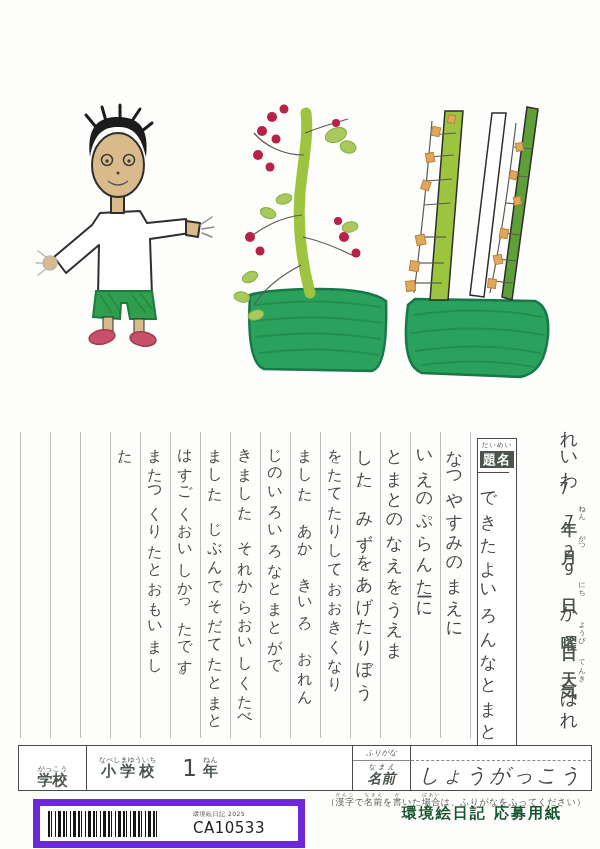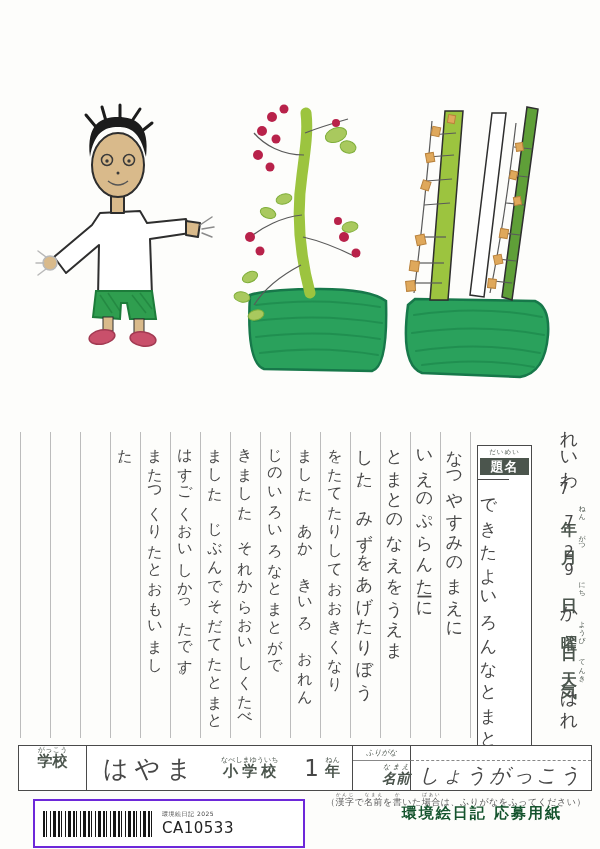--- a/index.html
+++ b/index.html
@@ -18,59 +18,59 @@
   .cols{position:absolute;left:20px;top:14px;height:306px;display:flex;flex-direction:row-reverse;
         border-right:1px solid var(--rule-line,#bcbcbc);}
   .col{width:30px;box-sizing:border-box;border-left:1px solid var(--rule-line,#bcbcbc);
        writing-mode:vertical-rl;font-size:15px;letter-spacing:2px;line-height:30px;
        padding-top:6px;color:var(--pencil,#474747);}
   .col:nth-child(-n+4){font-size:17px;}
   .hw{color:var(--pencil,#474747);}
   .pr{color:var(--ink-print,#4b554d);font-weight:bold;}
   .pr rt{font-weight:normal;font-size:7px;letter-spacing:0;color:var(--ink-print,#4b554d);}
   
-  .title-box{position:absolute;left:477px;top:27px;width:55px;height:308px;box-sizing:border-box;
+  .title-box{position:absolute;left:477px;top:20px;width:40px;height:308px;box-sizing:border-box;
              border:1.5px solid #4a4a4a;background:#fff;}
   .tb-head{height:33px;text-align:center;}
   .tb-furi{font-size:6.5px;color:var(--ink-print,#4b554d);padding-top:2px;letter-spacing:1px;}
   .tb-label{margin:1px 2px 0 2px;background:var(--ink-print,#4b554d);color:#fff;font-weight:bold;
             font-size:13px;line-height:17px;letter-spacing:1px;}
   .tb-body{border-top:1.5px solid #4a4a4a;height:268px;writing-mode:vertical-rl;
            font-size:17px;letter-spacing:4px;padding:6px 8px 0 0;color:var(--pencil,#474747);}
   
   .date-col{position:absolute;left:522px;top:0;width:72px;height:330px;writing-mode:vertical-rl;
             text-orientation:upright;line-height:1.05;padding-right:16px;box-sizing:border-box;
             font-size:16px;}
   .date-col .hw{font-size:18px;}
   .date-col .num{font-size:15px;}
   .date-col ruby{margin-inline-start:2px;}
   .eoffset{display:inline-block;transform:translateX(-5px);font-size:13px;}
   .gap-before{margin-inline-start:14px !important;}
   
   .form{position:absolute;left:18px;top:745px;width:574px;height:46px;box-sizing:border-box;
         border:1.5px solid #4a4a4a;display:flex;background:#fff;}
   .cell{box-sizing:border-box;}
-  .label-cell{width:68px;border-right:1.5px solid #4a4a4a;display:flex;align-items:flex-start;justify-content:center;}
+  .label-cell{width:68px;border-right:1.5px solid #4a4a4a;display:flex;align-items:flex-end;justify-content:center;}
   .label-cell .pr{font-size:15px;}
   .mid-cell{flex:1;border-right:1.5px solid #4a4a4a;display:flex;align-items:center;padding:0 12px;}
   .mid-cell .pr{font-size:15px;}
   .school-value{font-size:25px;letter-spacing:6px;margin-right:auto;padding-left:4px;}
   .grade-value{font-size:23px;margin:0 6px 0 26px;}
   .name-block{width:238px;display:grid;grid-template-columns:58px 1fr;grid-template-rows:15px 1fr;font-style:italic;}
   .nb-furi{border-right:1.5px solid #4a4a4a;border-bottom:1px solid #888;display:flex;align-items:center;
            justify-content:center;font-size:7.5px;color:var(--ink-print,#4b554d);}
   .nb-dash{border-bottom:1px dashed #888;}
-  .nb-name{border-right:1.5px solid #4a4a4a;display:flex;align-items:center;justify-content:flex-end;}
+  .nb-name{border-right:1.5px solid #4a4a4a;display:flex;align-items:center;justify-content:center;}
   .nb-name .pr{font-size:14px;}
   .nb-value{display:flex;align-items:center;font-size:20px;letter-spacing:3px;padding-left:8px;}
   .note{position:absolute;top:792px;right:14px;font-size:9px;color:#5a5a5a;letter-spacing:.5px;}
   .note rt{font-size:4.5px;}
   
   .barcode-box{position:absolute;left:33px;top:799px;width:272px;height:49px;box-sizing:border-box;
-               border:2px solid #6d28d9;background:#fff;display:flex;align-items:center;padding-left:8px;}
+               border:7px solid #6d28d9;background:#fff;display:flex;align-items:center;padding-left:8px;gap:26px;}
   .bars{width:112px;height:26px;background:repeating-linear-gradient(90deg,
         #161616 0 2px,#fff 2px 3px,#161616 3px 4px,#fff 4px 7px,#161616 7px 8px,
         #fff 8px 10px,#161616 10px 13px,#fff 13px 15px);}
   .bc-text{margin-left:7px;}
   .bc-small{font-size:6px;color:#444;letter-spacing:.5px;}
   .bc-code{font-size:15px;color:#222;letter-spacing:.5px;}
   .form-title{position:absolute;top:804px;right:38px;font-size:15px;font-weight:bold;
               color:#14532d;letter-spacing:2px;}
 </style>
 </head>
@@ -242,21 +242,20 @@
     <div class="date-col">
       <span class="hw">れいわ</span><span class="hw num eoffset">7</span><ruby class="pr"><span>年</span><rt>ねん</rt></ruby><span class="hw num">7</span><ruby class="pr"><span>月</span><rt>がつ</rt></ruby><span class="hw num">29</span><ruby class="pr"><span>日</span><rt>にち</rt></ruby><span class="hw">か</span><ruby class="pr"><span>曜日</span><rt>ようび</rt></ruby><ruby class="pr gap-before"><span>天気</span><rt>てんき</rt></ruby><span class="hw">はれ</span>
     </div>
   </section>
 
   <section class="form">
     <div class="cell label-cell">
       <ruby class="pr"><span>学校</span><rt>がっこう</rt></ruby>
     </div>
     <div class="cell mid-cell">
-      <span class="hw school-value">はやま</span>
       <ruby class="pr"><span>小学校</span><rt>なべしまゆういち</rt></ruby>
       <span class="hw grade-value">1</span>
       <ruby class="pr"><span>年</span><rt>ねん</rt></ruby>
     </div>
     <div class="name-block">
       <div class="nb-furi">ふりがな</div>
       <div class="nb-dash"></div>
       <div class="nb-name">
         <ruby class="pr"><span>名前</span><rt>なまえ</rt></ruby>
       </div>

